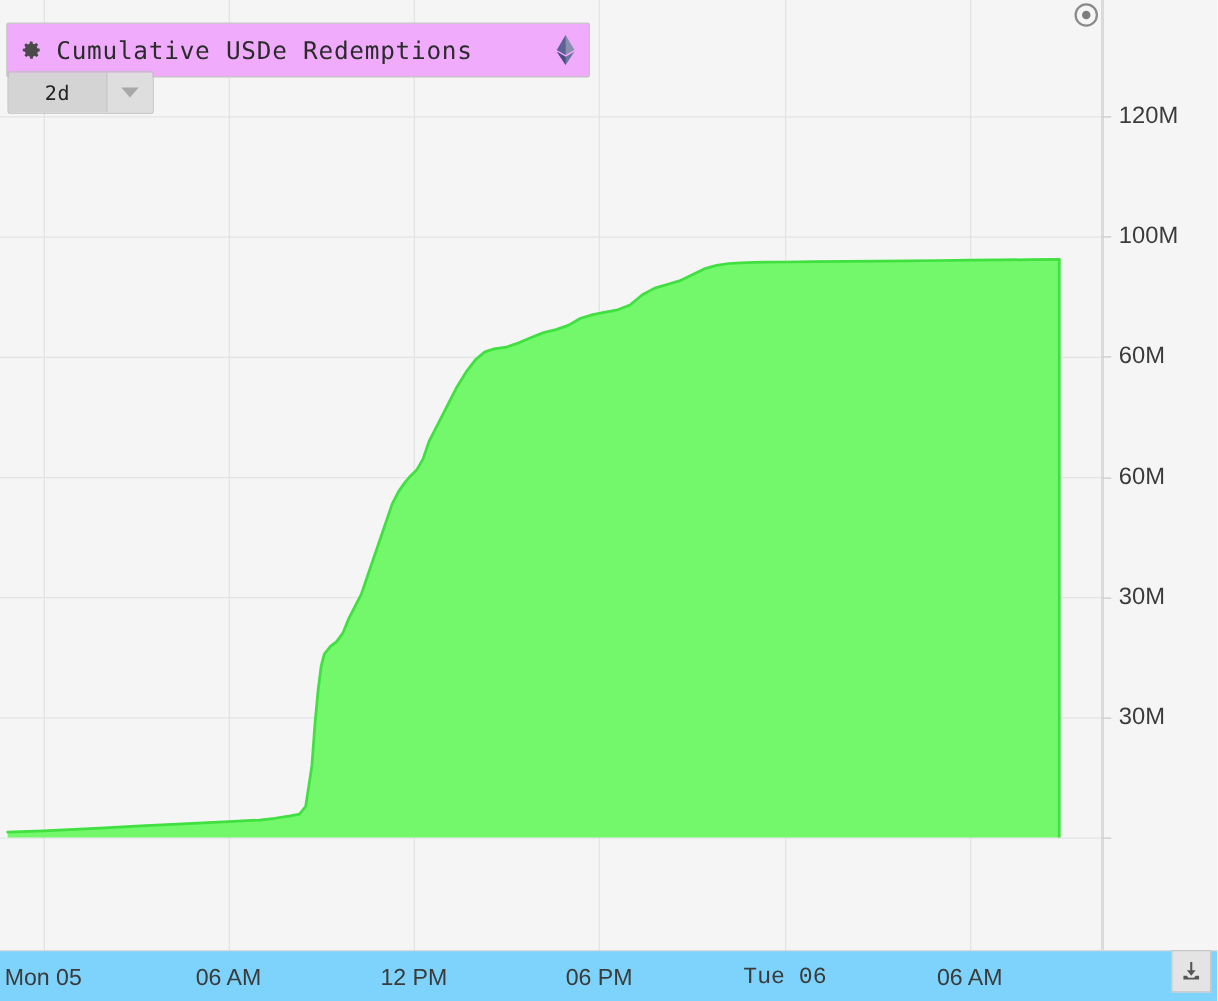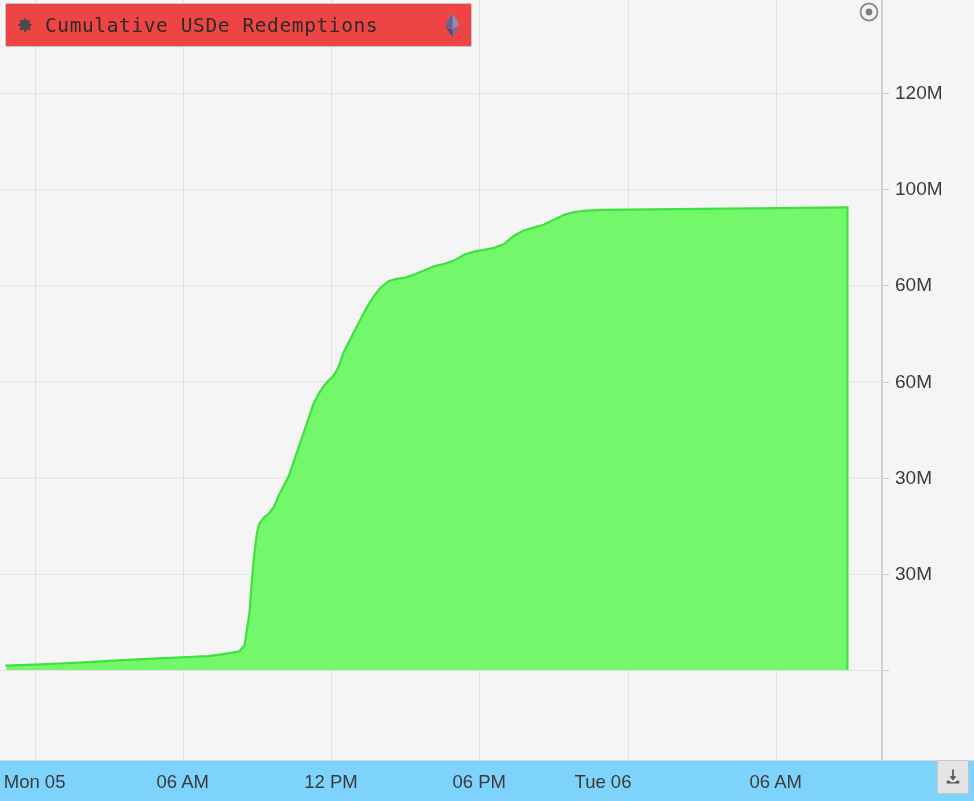--- a/index.html
+++ b/index.html
@@ -39,24 +39,24 @@
     left: 0;
     top: 0;
     width: 882px;
     height: 760px;
   }
 
   
   #title-bar {
     position: absolute;
     left: 5px;
-    top: 3px;
+    top: 18px;
     width: 467px;
     height: 44px;
-    background: #ef4444;
+    background: #f0abfc;
     border: 1px solid #c4c4c4;
     border-radius: 2px;
     box-sizing: border-box;
     display: flex;
     align-items: center;
     padding: 0 10px;
     z-index: 30;
   }
   #title-bar .gear {
     width: 18px;
@@ -245,20 +245,26 @@
     <span id="eth-icon">
       <svg viewBox="0 0 16 24" width="17" height="24" aria-hidden="true">
         <path fill="#8b8fae" d="M8 0 1 12l7 4 7-4z"></path>
         <path fill="#5c6293" d="M8 0 1 12l7 4z"></path>
         <path fill="#6f74a0" d="M8 17.3 1 13.4 8 24l7-10.6z"></path>
         <path fill="#474d80" d="M8 17.3 1 13.4 8 24z"></path>
       </svg>
     </span>
   </div>
 
+  <div id="range-selector">
+    <div id="range-value">2d</div>
+    <div id="range-caret-btn">
+      <span class="caret"></span>
+    </div>
+  </div>
 
   <div id="record-btn">
     <svg viewBox="0 0 24 24" width="24" height="24" aria-hidden="true">
       <circle cx="12" cy="12" r="8.5" fill="none" stroke="#8a8a8a" stroke-width="1.8"></circle>
       <circle cx="12" cy="12" r="3.4" fill="#7d7d7d"></circle>
     </svg>
   </div>
 
   <div id="y-axis">
     <div class="axis-line"></div>
@@ -289,21 +295,21 @@
         <span class="tick-mark"></span>
         <span class="tick-label">120M</span>
       </div>
     </div>
 
   <div id="x-axis">
       <span class="x-tick-label" style="left: 34.5882px;">Mon 05</span>
       <span class="x-tick-label" style="left: 182.824px;">06 AM</span>
       <span class="x-tick-label" style="left: 331.059px;">12 PM</span>
       <span class="x-tick-label" style="left: 479.294px;">06 PM</span>
-      <span class="x-tick-label" style="left: 603px;">Tue 06</span>
+      <span class="x-tick-label" style="left: 628px; font-family: Liberation Mono, monospace;">Tue 06</span>
       <span class="x-tick-label" style="left: 775.765px;">06 AM</span>
     </div>
 
   <div id="download-btn">
     <svg viewBox="0 0 24 24" width="20" height="20" aria-hidden="true">
       <path fill="#555" d="M11 3h2v8h3.2L12 16.2 7.8 11H11z"></path>
       <path fill="#555" d="M4.5 16.4h3.2l1.6 1.9h5.4l1.6-1.9h3.2v3.4H4.5z"></path>
     </svg>
   </div>
 

